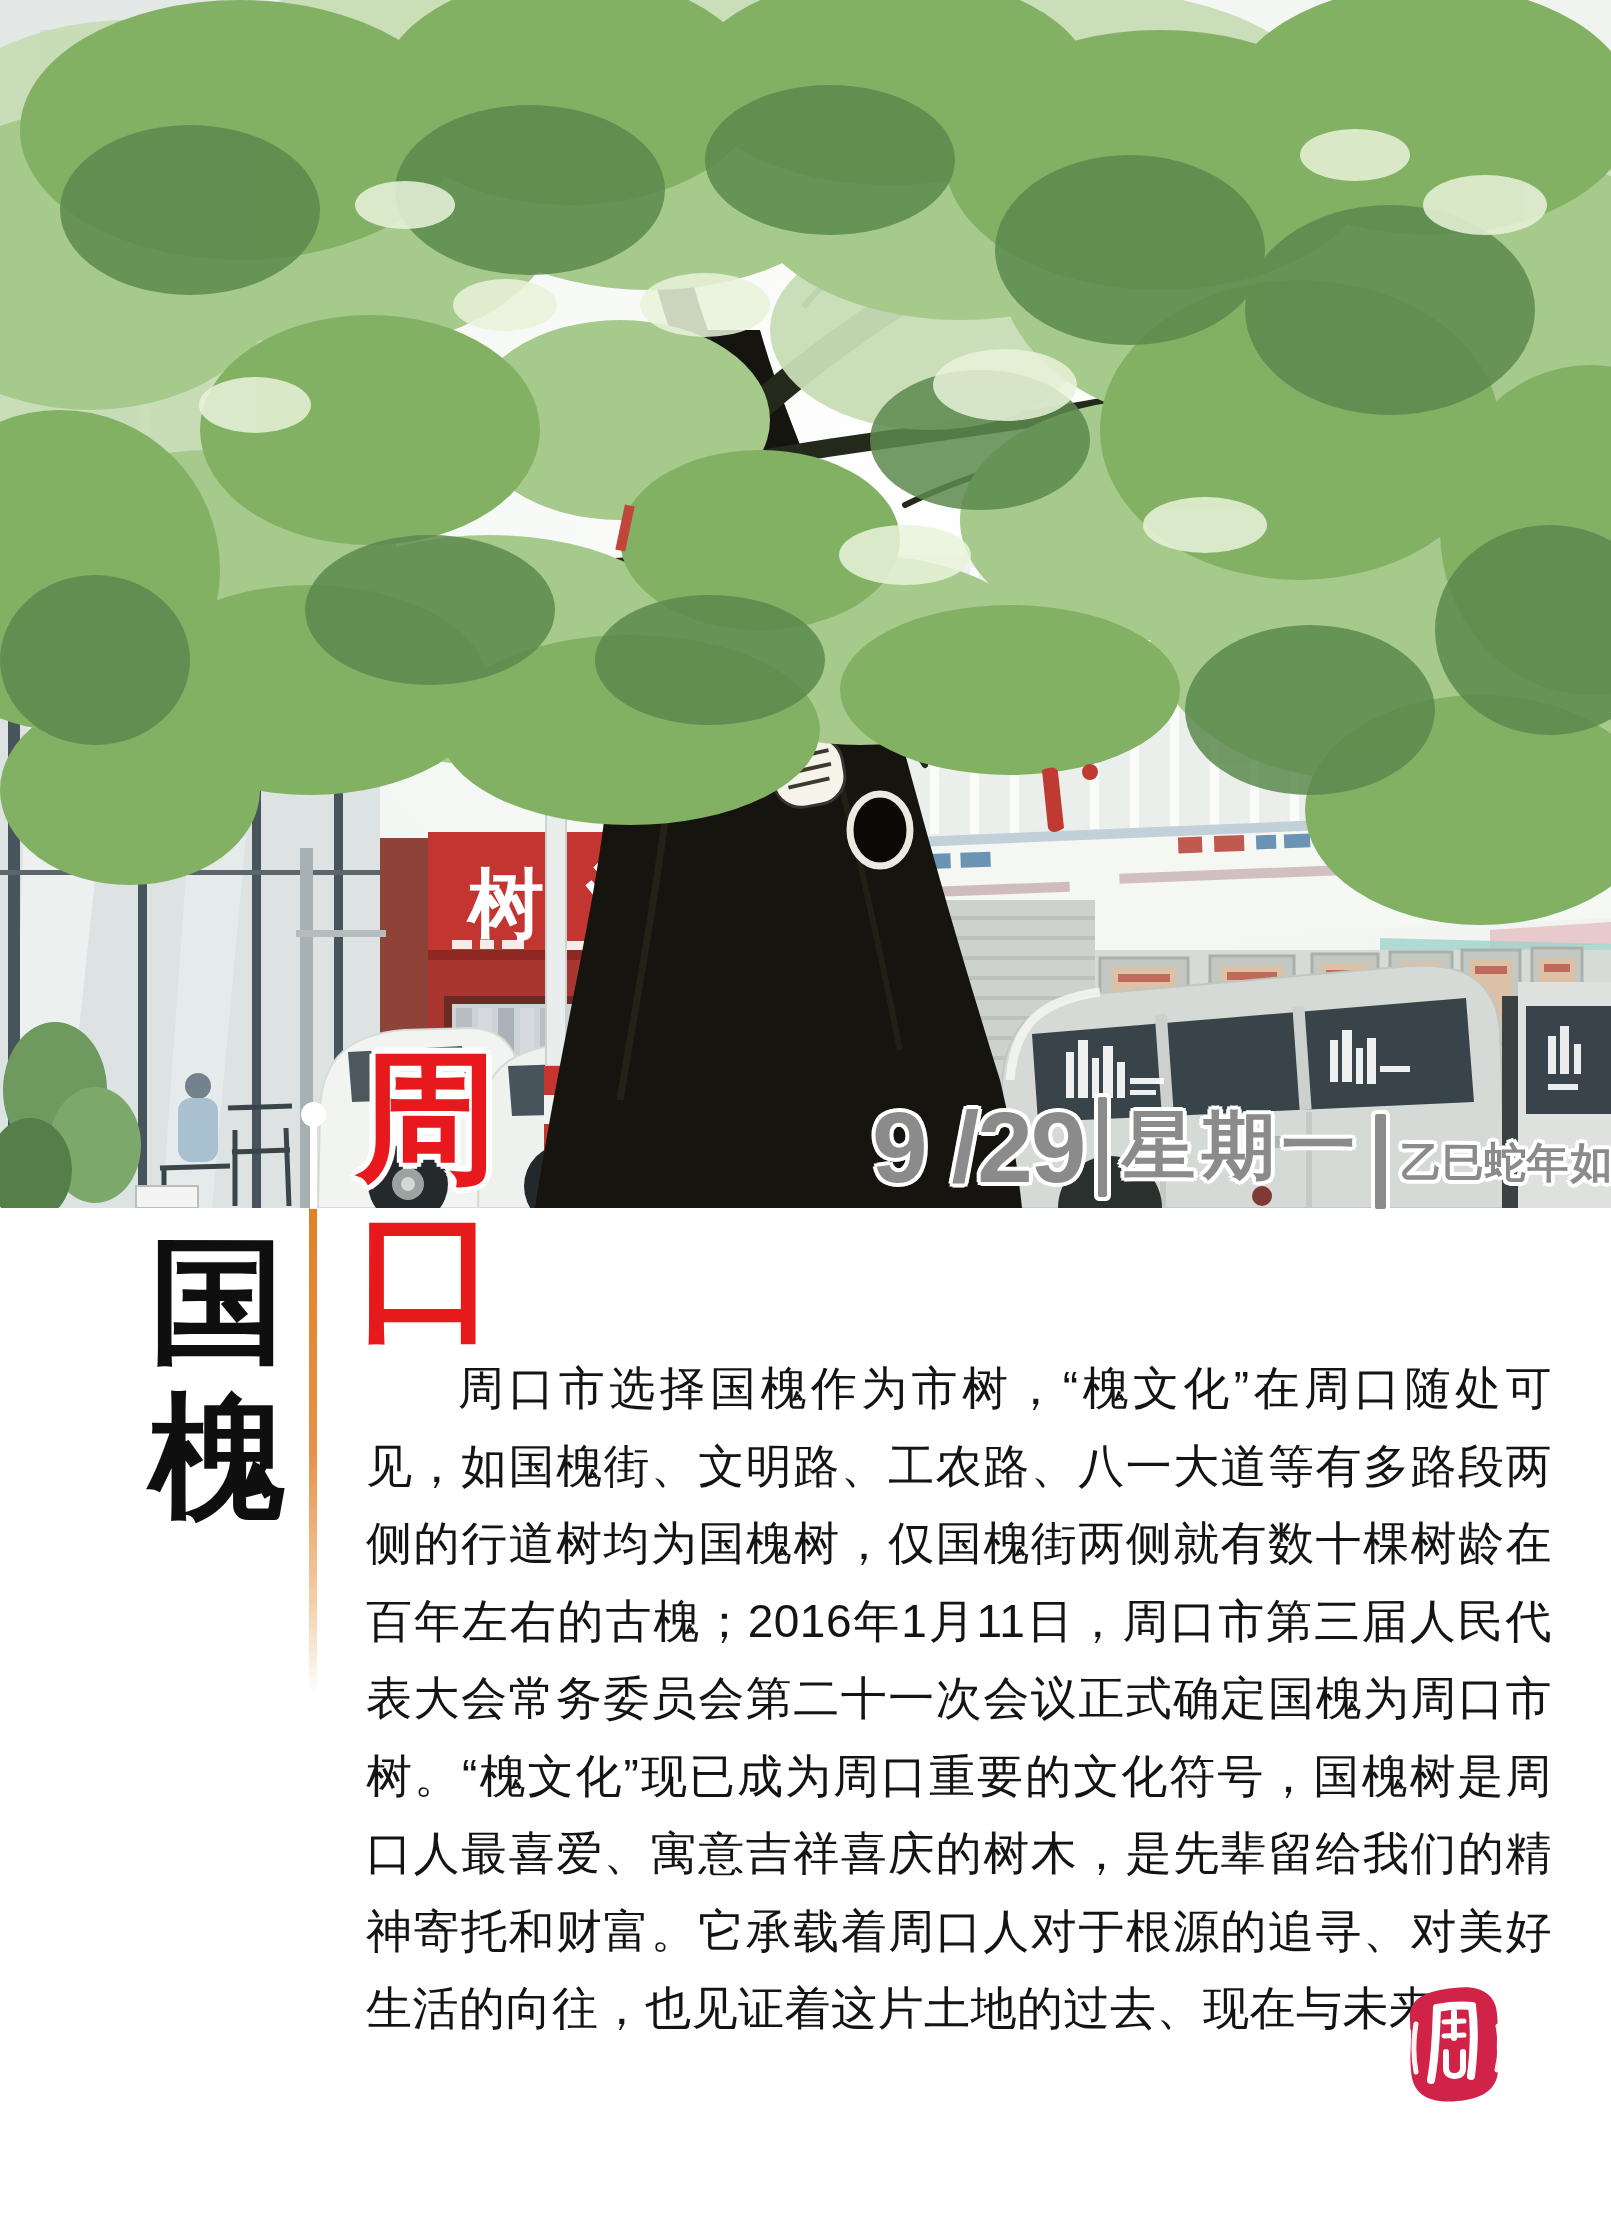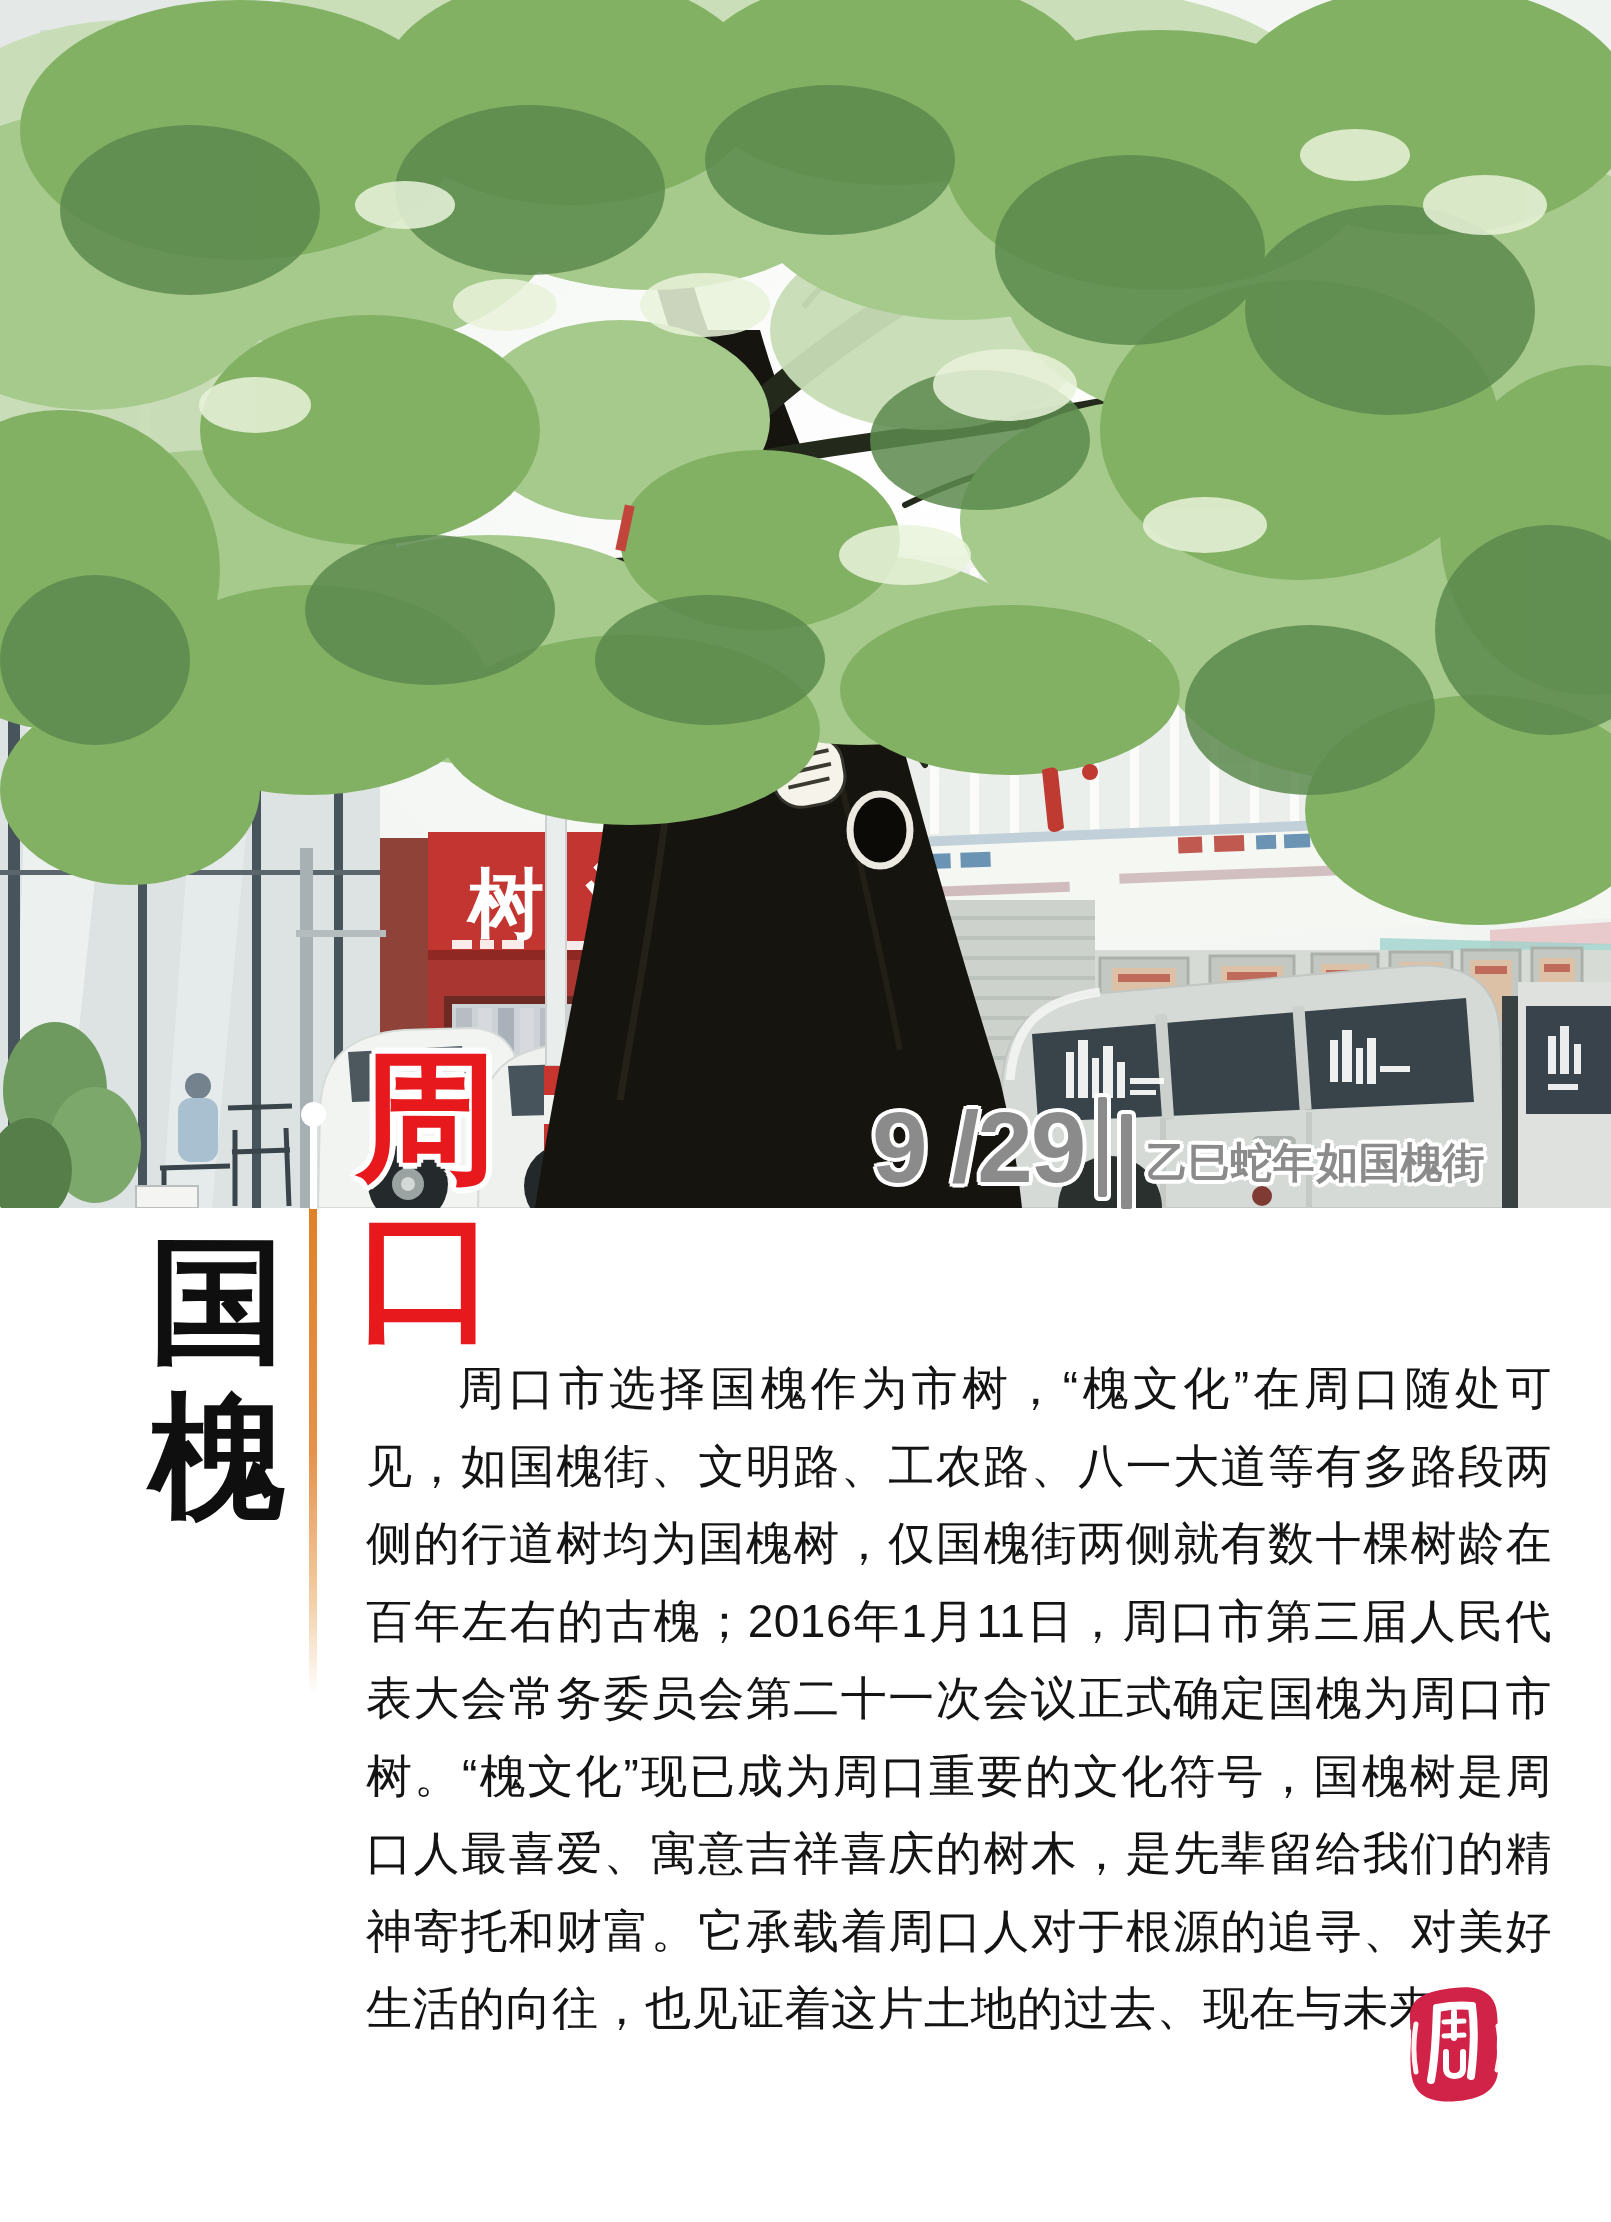--- a/index.html
+++ b/index.html
@@ -421,20 +421,21 @@
         <path d="M1042,770 q14,-6 16,2 l6,56 q-12,8 -16,0 z"></path>
         <circle cx="1090" cy="772" r="8"></circle>
         <rect x="620" y="505" width="10" height="46" transform="rotate(12 625 528)" fill="#c2453c"></rect>
       </g>
     </svg>
   </div>
 
   <div class="date-row">
     <span class="d-num otl">9 /29</span>
     <div class="d-bar d-bar1"></div>
+    <span class="d-week otl">星期一</span>
     <div class="d-bar d-bar2"></div>
     <div class="d-lunar">
       <span class="otl">乙巳蛇年</span>
       <span class="otl">如国槐街</span>
     </div>
   </div>
 
   <div class="red-title">
     <div class="otl-strong">周</div>
     <div class="otl-strong">口</div>

